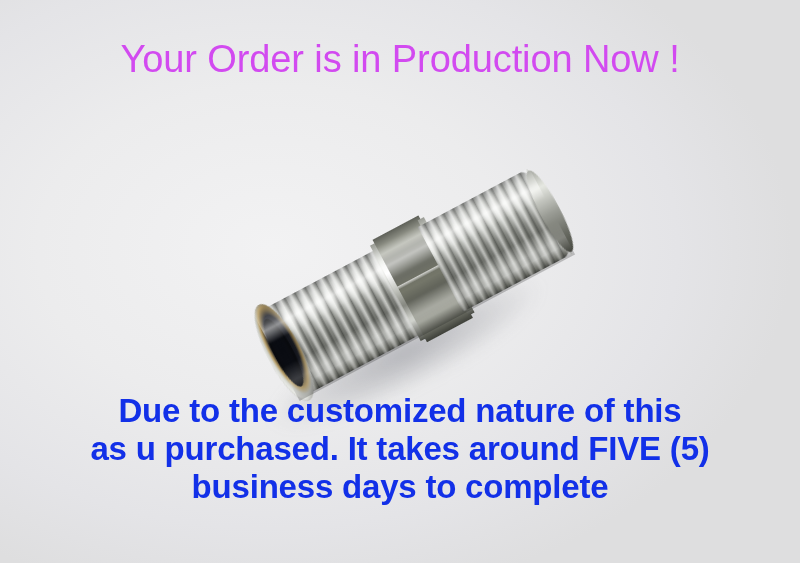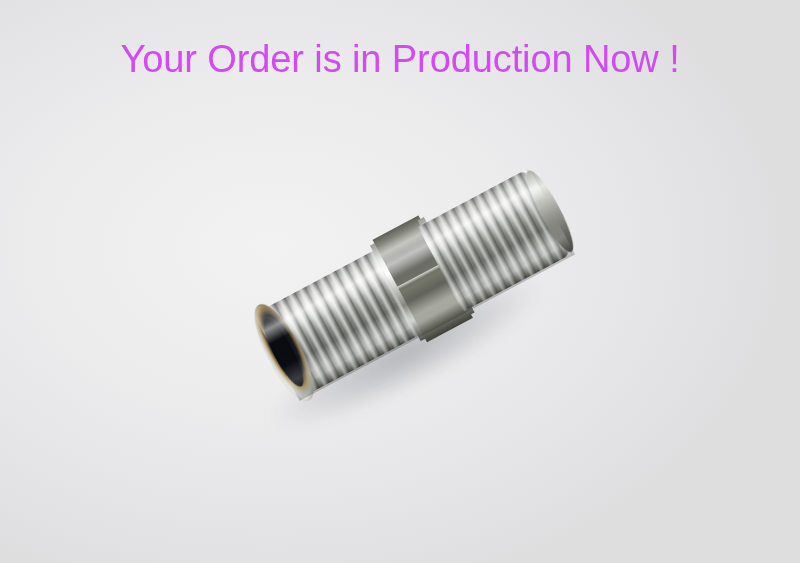--- a/index.html
+++ b/index.html
@@ -250,15 +250,18 @@
       </div>
 
       <div class="fit-layer" id="cap-right"></div>
       <div class="fit-layer" id="face"></div>
       <div class="fit-layer" id="face-bore"></div>
       <div class="fit-layer" id="sheen"></div>
     </div>
   </div>
 
   <div id="body-copy">
+    <span class="line">Due to the customized nature of this</span>
+    <span class="line">as u purchased. It takes around FIVE (5)</span>
+    <span class="line">business days to complete</span>
   </div>
 
 </div>
 
 </body></html>

